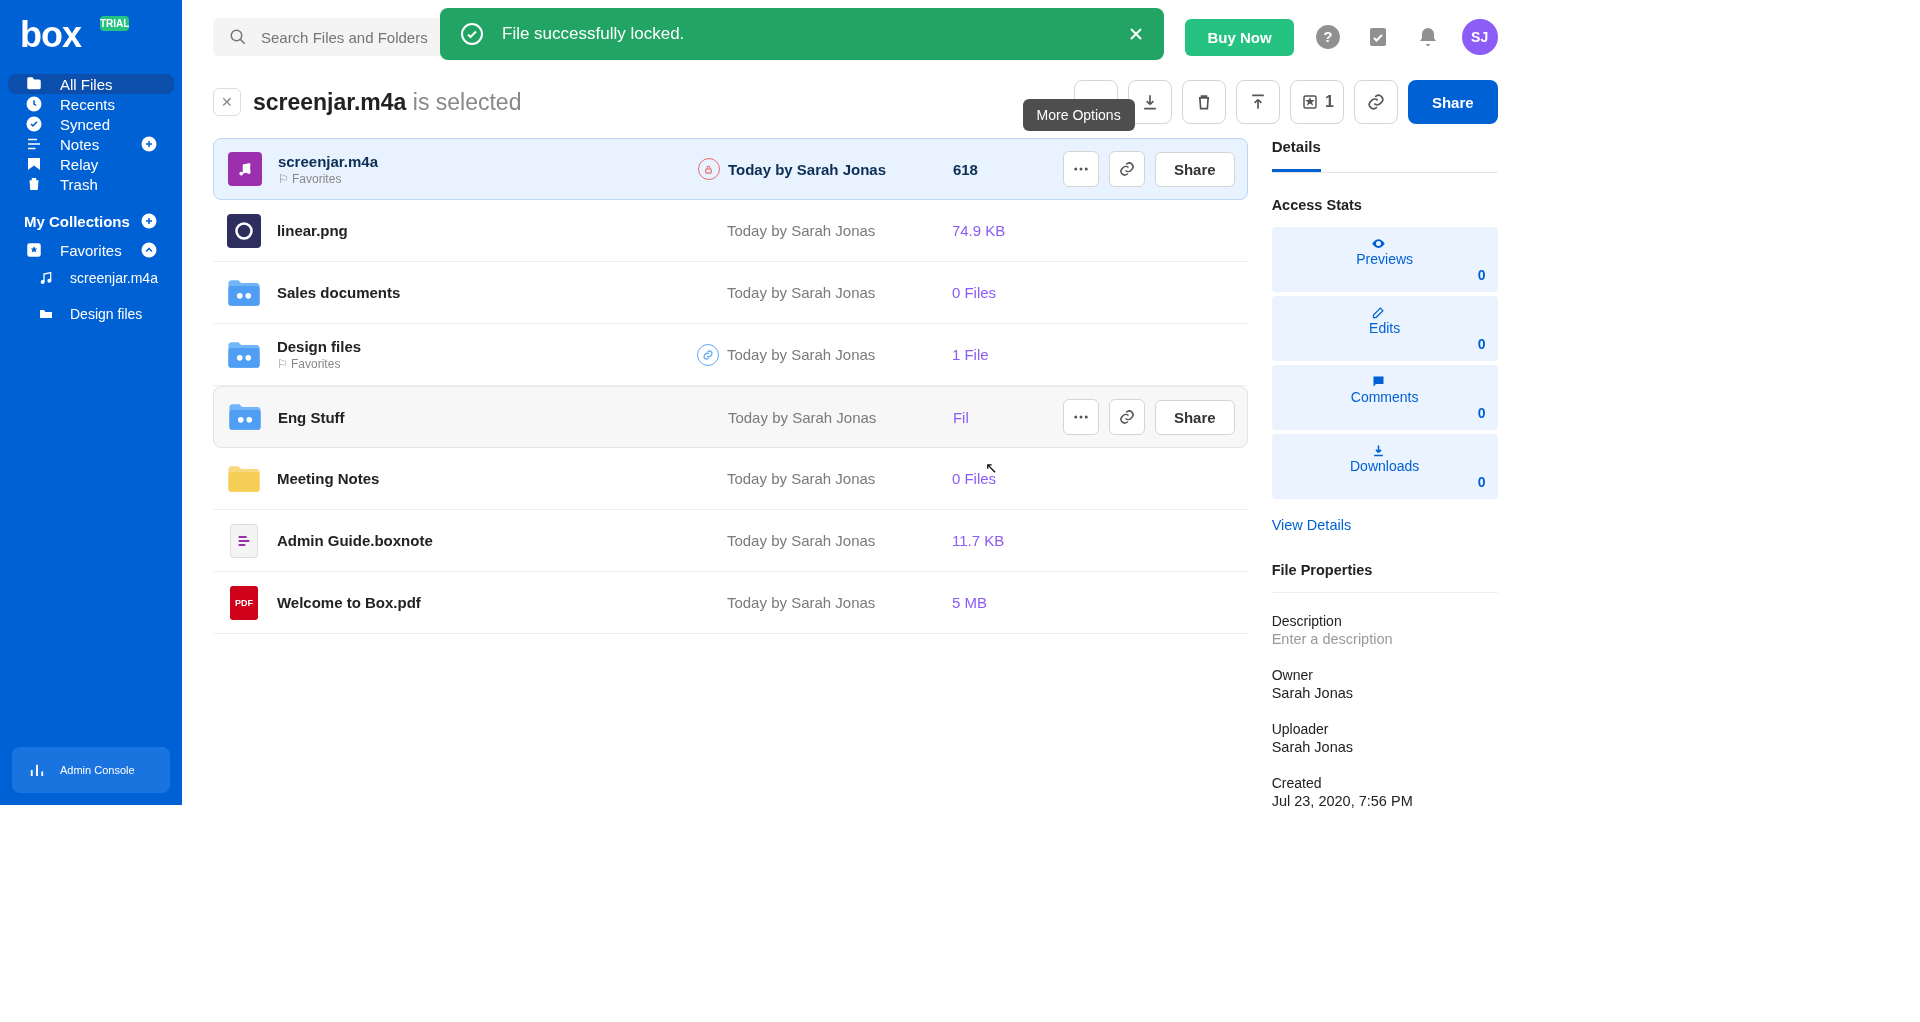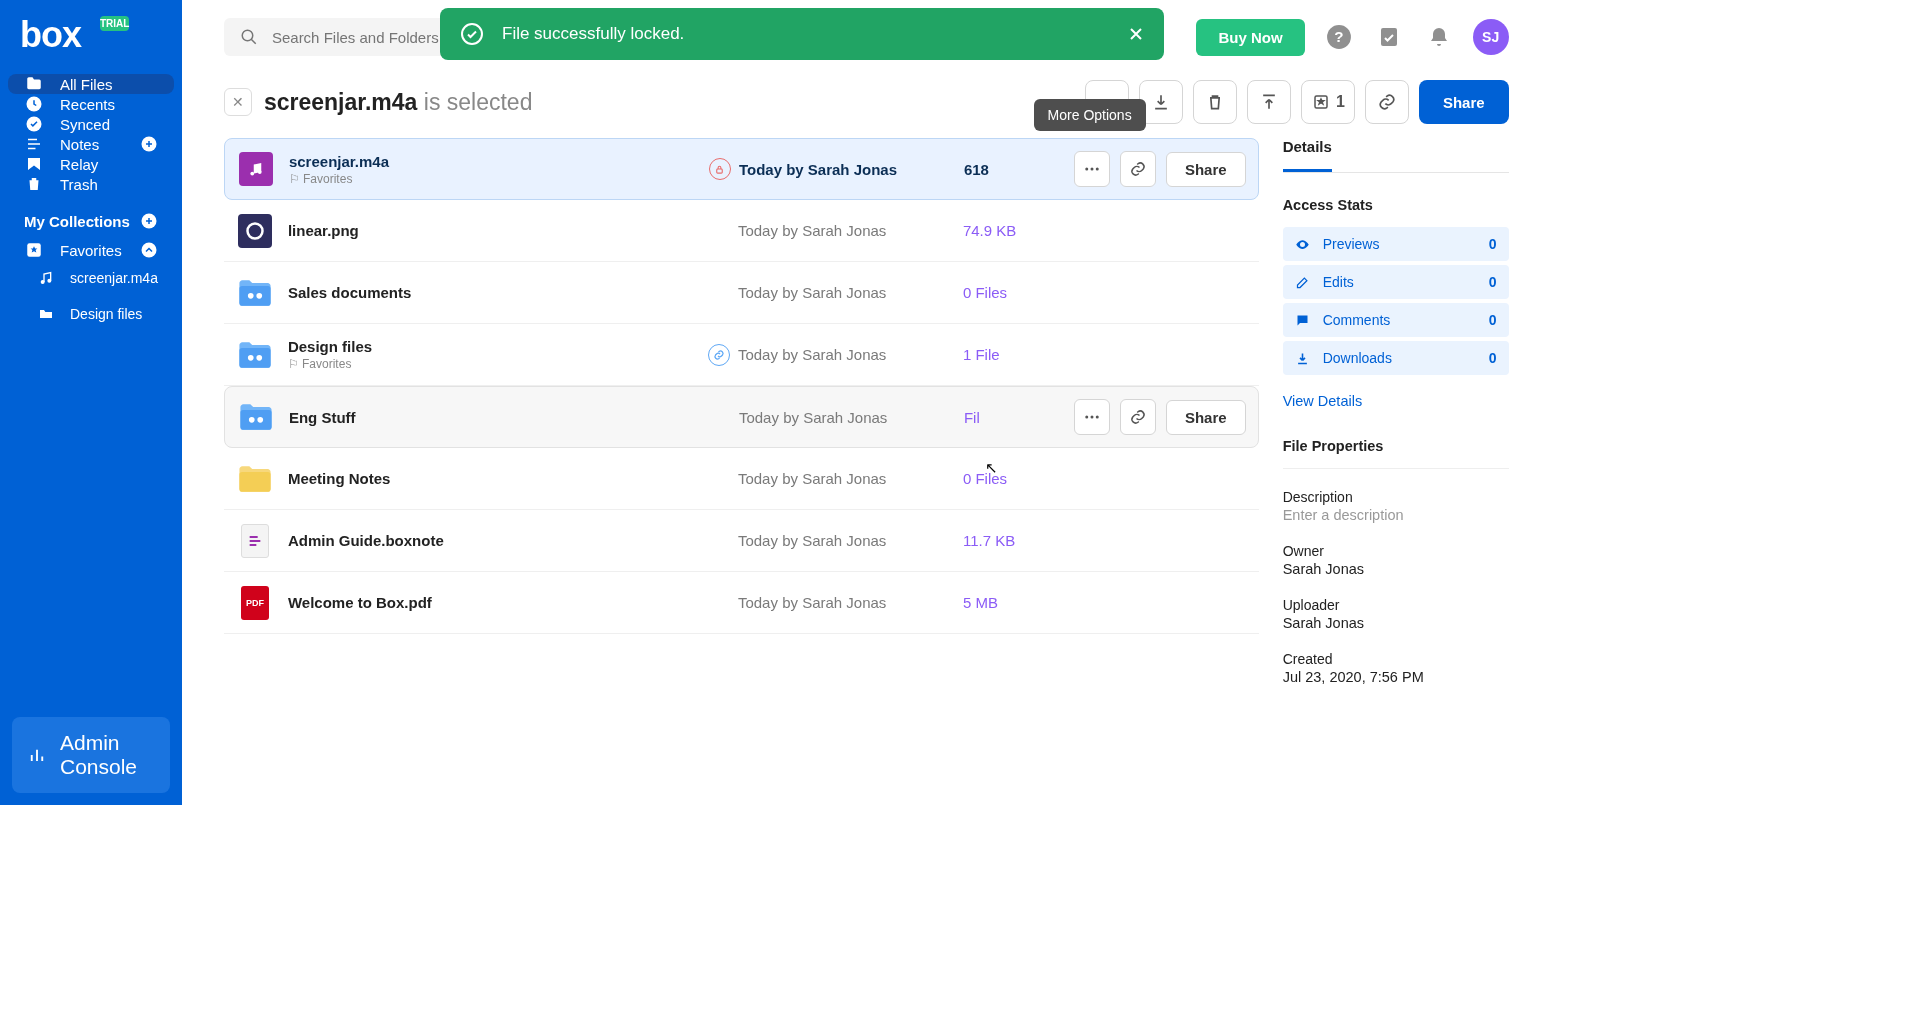--- a/index.html
+++ b/index.html
@@ -8,22 +8,22 @@
 .sidebar { width:260px; background:#0061d5; color:#fff; padding:8px 8px 8px 8px; display:flex; flex-direction:column; position:relative; }
 .logo-row { display:flex; align-items:center; padding:6px 12px 18px 12px; position:relative; }
 .logo { font-size:36px; font-weight:700; letter-spacing:-1px; color:#fff; }
 .trial-badge { position:absolute; top:8px; left:92px; background:#26c281; color:#fff; font-size:10px; font-weight:700; padding:2px 0; border-radius:4px; }
 .nav-item { display:flex; align-items:center; gap:16px; padding:0 16px; border-radius:8px; font-size:15px; font-weight:500; cursor:pointer; }
 .nav-item.active { background:#0c4eab; }
 .nav-item .icon { width:20px; height:20px; display:flex; align-items:center; justify-content:center; }
 .nav-item .trail-icon { margin-left:auto; }
 .section-header { display:flex; align-items:center; justify-content:space-between; padding:18px 16px 10px 16px; font-weight:600; font-size:15px; }
 .subitem { display:flex; align-items:center; gap:16px; padding:10px 16px 10px 30px; font-size:14px; }
-.admin-console { margin-top:auto; margin:0 4px 12px 4px; background:#1a74df; border-radius:8px; padding:14px 16px; display:flex; align-items:center; gap:14px; font-size:21px; font-weight:500; cursor:pointer; position:absolute; bottom:0; left:8px; right:8px; }
-.main { flex:1; display:flex; flex-direction:column; padding:0 0 0 12px; }
+.admin-console { margin-top:auto; margin:0 4px 12px 4px; background:#1a74df; border-radius:8px; padding:14px 16px; display:flex; align-items:center; gap:14px; font-size:11px; font-weight:500; cursor:pointer; position:absolute; bottom:0; left:8px; right:8px; }
+.main { flex:1; display:flex; flex-direction:column; padding:0 0 0 1px; }
 .topbar { display:flex; align-items:center; padding:18px 30px 0 30px; gap:18px; }
 .search { flex:0 0 560px; display:flex; align-items:center; background:#f4f4f4; border-radius:6px; padding:10px 16px; gap:14px; color:#767676; font-size:15px; }
 .search input { border:none; background:transparent; outline:none; font-size:15px; color:#333; width:100%; }
 .topbar-spacer { flex:1; }
 .buy-now-btn { background:#26c281; color:#fff; border:none; border-radius:6px; padding:10px 22px; font-size:15px; font-weight:600; cursor:pointer; }
 .top-icon { width:32px; height:32px; display:flex; align-items:center; justify-content:center; color:#909090; cursor:pointer; }
 .avatar { width:36px; height:36px; border-radius:50%; background:#8b5cf6; color:#fff; display:flex; align-items:center; justify-content:center; font-weight:600; font-size:14px; }
 .toast { position:absolute; top:8px; left:440px; width:724px; background:#21a464; color:#fff; border-radius:8px; display:flex; align-items:center; padding:14px 20px; gap:18px; font-size:17px; font-weight:500; z-index:100; }
 .toast .close { margin-left:auto; cursor:pointer; }
 .selection-bar { display:flex; align-items:center; padding:24px 30px 14px 30px; gap:12px; }
@@ -58,21 +58,21 @@
 .row.selected .size-cell { font-weight:700; color:#0b2e55; }
 .row-actions { margin-left:auto; display:flex; gap:10px; align-items:center; }
 .row-icon-btn { width:36px; height:36px; border:1px solid #d5d5d5; border-radius:6px; background:#fff; display:flex; align-items:center; justify-content:center; cursor:pointer; }
 .row-share-btn { border:1px solid #d5d5d5; border-radius:6px; background:#fff; padding:8px 18px; font-weight:600; cursor:pointer; color:#333; }
 .tooltip { position:absolute; top:-40px; right:112px; background:#4e4e4e; color:#fff; padding:8px 14px; border-radius:6px; font-size:14px; white-space:nowrap; z-index:50; }
 .tooltip::after { content:''; position:absolute; bottom:-5px; left:50%; transform:translateX(-50%); border:5px solid transparent; border-top-color:#4e4e4e; }
 .details-panel { width:280px; padding:0 30px 0 24px; }
 .panel-tab { font-size:15px; font-weight:700; color:#222; padding-bottom:14px; border-bottom:3px solid #0061d5; display:inline-block; }
 .panel-divider { border-bottom:1px solid #e5e5e5; margin-bottom:24px; }
 .panel-section-title { font-size:14.5px; font-weight:600; margin-bottom:14px; color:#222; }
-.stat-row { display:flex; align-items:center; background:#eaf3fe; padding:9px 12px; border-radius:4px; margin-bottom:4px; font-size:14px; color:#0061d5; cursor:pointer; }
+.stat-row { display:flex; align-items:center; background:#eaf3fe; padding:9px 12px; border-radius:4px; margin-bottom:4px; font-size:14px; color:#0061d5; cursor:pointer;flex-direction:column; }
 .stat-row .stat-icon { width:18px; margin-right:10px; }
 .stat-row .stat-count { margin-left:auto; font-weight:600; }
 .view-details-link { color:#0061d5; font-size:14.5px; margin-top:14px; display:inline-block; cursor:pointer; }
 .file-props { margin-top:28px; }
 .prop-group { margin-bottom:20px; }
 .prop-label { font-size:14px; color:#222; margin-bottom:2px; }
 .prop-value { font-size:14.5px; color:#222; }
 .desc-placeholder { color:#999; }
 svg { display:block; }
 .cursor { position:absolute; top:459px; left:985px; z-index:200; font-size:15px; color:#000; pointer-events:none; }

